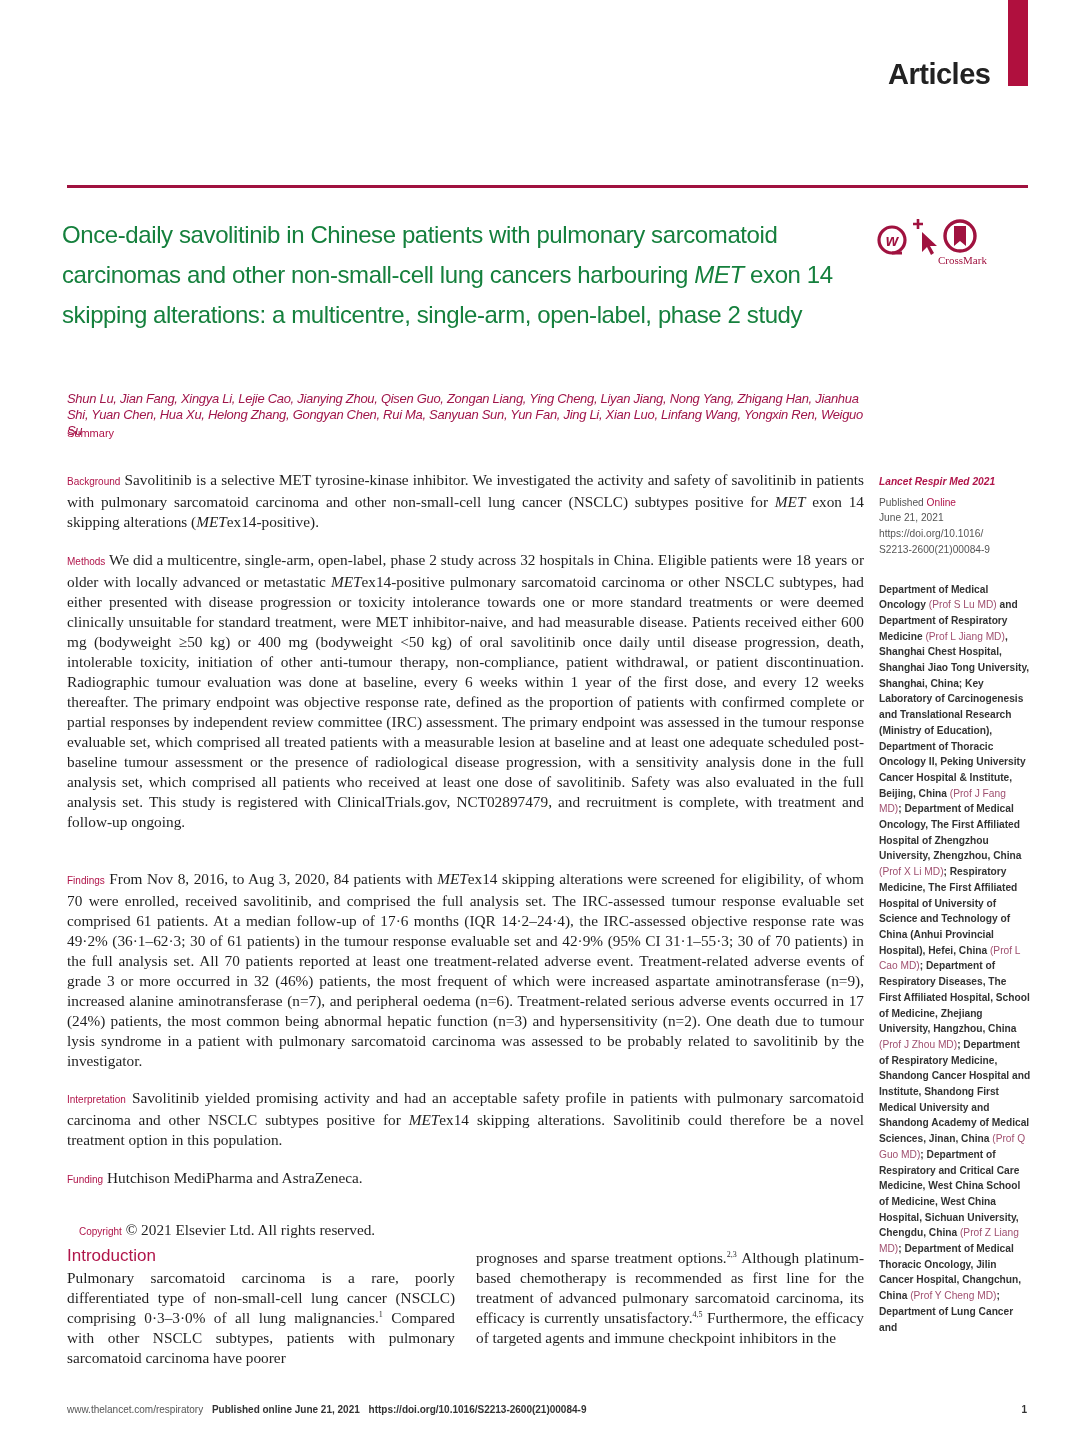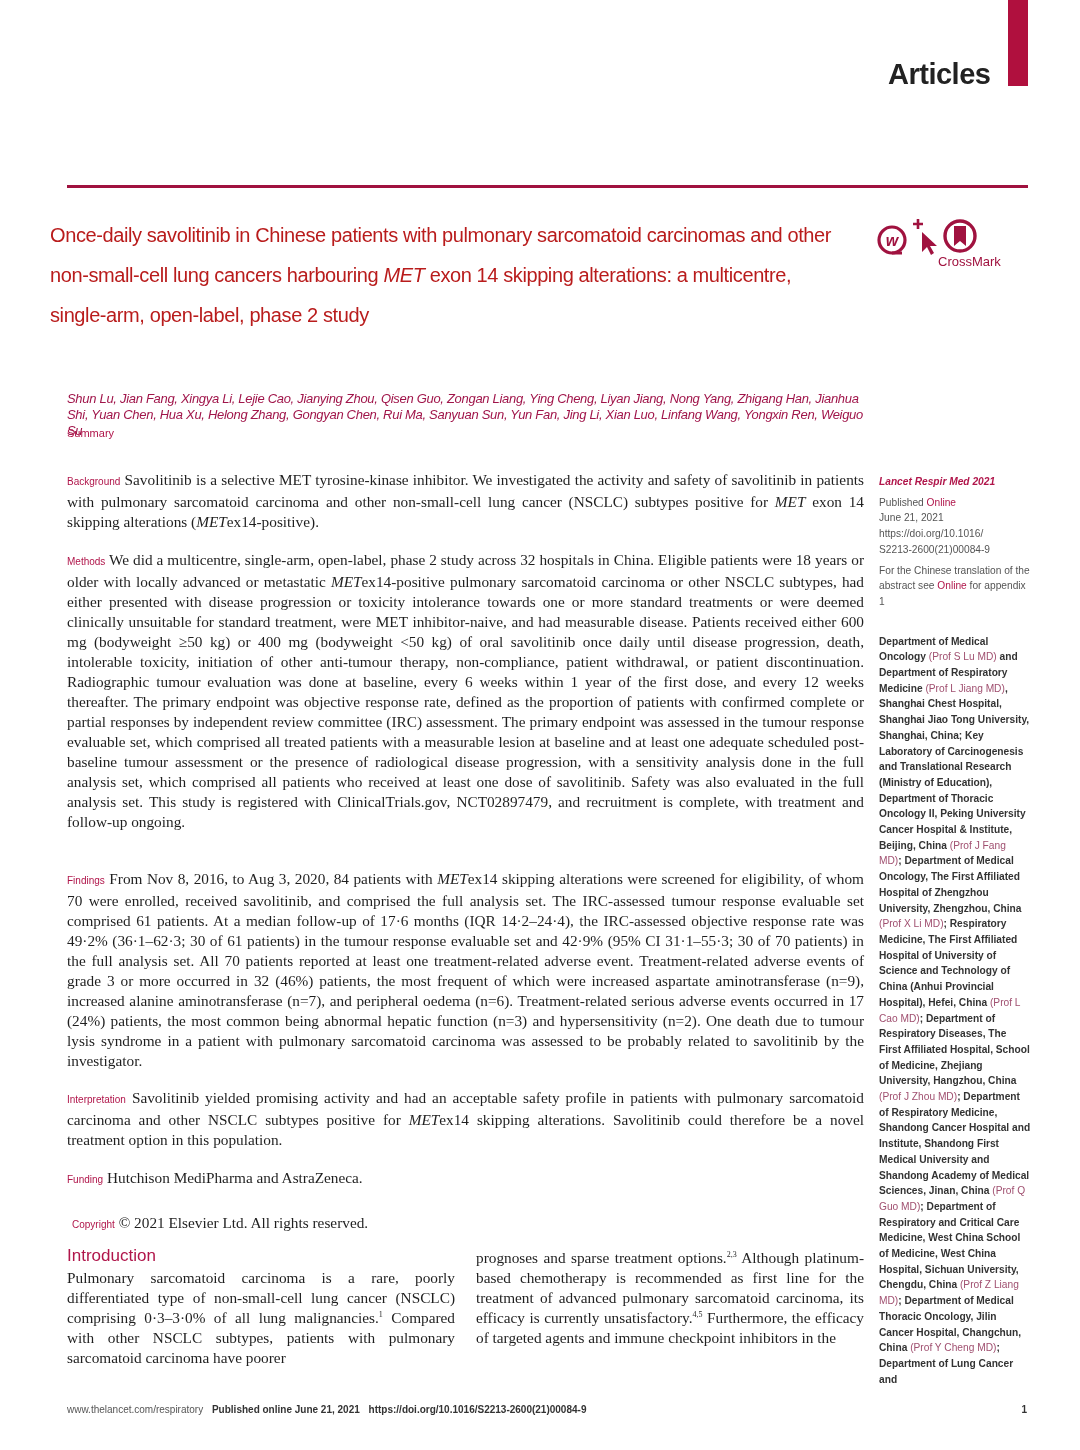--- a/index.html
+++ b/index.html
@@ -5,25 +5,25 @@
   html, body { margin: 0; padding: 0; background: #ffffff; }
   body { width: 1080px; height: 1450px; position: relative; overflow: hidden; color: #1f1f1f; }
   .sans { font-family: "Liberation Sans", "DejaVu Sans", sans-serif; }
   .serif { font-family: "Liberation Serif", "DejaVu Serif", serif; }
   .red { color: #b0154a; }
 
   #red-bar { position: absolute; left: 1008px; top: 0; width: 20px; height: 86px; background: #b0103e; }
   #section-label { position: absolute; left: 888px; top: 58px; font-size: 29px; font-weight: bold; color: #222; letter-spacing: -0.5px; }
   #top-rule { position: absolute; left: 67px; top: 185px; width: 961px; height: 3px; background: #a0123f; }
 
-  #title { position: absolute; left: 50px; top: 215px; width: 790px; font-size: 20px; line-height: 40px; color: #b91c1c; letter-spacing: -0.4px; }
+  #title { position: absolute; left: 62px; top: 215px; width: 790px; font-size: 24px; line-height: 40px; color: #15803d; letter-spacing: -0.4px; }
   #title em { font-style: italic; }
 
   #icons { position: absolute; left: 876px; top: 218px; width: 110px; height: 48px; }
-  .crossmark-label { position: absolute; left: 62px; top: 36px; font-size: 13px; color: #a0123f; font-family: Liberation Sans, sans-serif; }
+  .crossmark-label { position: absolute; left: 62px; top: 36px; font-size: 11px; color: #a0123f; font-family: Liberation Serif, serif; }
 
   #authors { position: absolute; left: 67px; top: 391px; width: 800px; font-size: 13px; line-height: 16px; color: #a0154a; font-style: italic; letter-spacing: -0.3px; }
 
   #summary-heading { position: absolute; left: 67px; top: 427px; font-size: 11px; }
   .abstract { position: absolute; left: 67px; width: 797px; font-size: 15.3px; line-height: 20px; text-align: justify; color: #1f1f1f; }
   .abstract .lab { font-family: "Liberation Sans", "DejaVu Sans", sans-serif; font-size: 10px; color: #b0154a; }
   #background { top: 470px; }
   #methods { top: 550px; }
   #findings { top: 869px; }
   #interpretation { top: 1088px; }
@@ -85,34 +85,33 @@
 <p id="background" class="abstract serif" style="margin:0;"><span class="lab">Background</span><span> Savolitinib is a selective MET tyrosine-kinase inhibitor. We investigated the activity and safety of savolitinib in patients with pulmonary sarcomatoid carcinoma and other non-small-cell lung cancer (NSCLC) subtypes positive for </span><em>MET</em><span> exon 14 skipping alterations (</span><em>MET</em><span>ex14-positive).</span></p>
 
 <p id="methods" class="abstract serif" style="margin:0;"><span class="lab">Methods</span><span> We did a multicentre, single-arm, open-label, phase 2 study across 32 hospitals in China. Eligible patients were 18 years or older with locally advanced or metastatic </span><em>MET</em><span>ex14-positive pulmonary sarcomatoid carcinoma or other NSCLC subtypes, had either presented with disease progression or toxicity intolerance towards one or more standard treatments or were deemed clinically unsuitable for standard treatment, were MET inhibitor-naive, and had measurable disease. Patients received either 600 mg (bodyweight ≥50 kg) or 400 mg (bodyweight &lt;50 kg) of oral savolitinib once daily until disease progression, death, intolerable toxicity, initiation of other anti-tumour therapy, non-compliance, patient withdrawal, or patient discontinuation. Radiographic tumour evaluation was done at baseline, every 6 weeks within 1 year of the first dose, and every 12 weeks thereafter. The primary endpoint was objective response rate, defined as the proportion of patients with confirmed complete or partial responses by independent review committee (IRC) assessment. The primary endpoint was assessed in the tumour response evaluable set, which comprised all treated patients with a measurable lesion at baseline and at least one adequate scheduled post-baseline tumour assessment or the presence of radiological disease progression, with a sensitivity analysis done in the full analysis set, which comprised all patients who received at least one dose of savolitinib. Safety was also evaluated in the full analysis set. This study is registered with ClinicalTrials.gov, NCT02897479, and recruitment is complete, with treatment and follow-up ongoing.</span></p>
 
 <p id="findings" class="abstract serif" style="margin:0;"><span class="lab">Findings</span><span> From Nov 8, 2016, to Aug 3, 2020, 84 patients with </span><em>MET</em><span>ex14 skipping alterations were screened for eligibility, of whom 70 were enrolled, received savolitinib, and comprised the full analysis set. The IRC-assessed tumour response evaluable set comprised 61 patients. At a median follow-up of 17·6 months (IQR 14·2–24·4), the IRC-assessed objective response rate was 49·2% (36·1–62·3; 30 of 61 patients) in the tumour response evaluable set and 42·9% (95% CI 31·1–55·3; 30 of 70 patients) in the full analysis set. All 70 patients reported at least one treatment-related adverse event. Treatment-related adverse events of grade 3 or more occurred in 32 (46%) patients, the most frequent of which were increased aspartate aminotransferase (n=9), increased alanine aminotransferase (n=7), and peripheral oedema (n=6). Treatment-related serious adverse events occurred in 17 (24%) patients, the most common being abnormal hepatic function (n=3) and hypersensitivity (n=2). One death due to tumour lysis syndrome in a patient with pulmonary sarcomatoid carcinoma was assessed to be probably related to savolitinib by the investigator.</span></p>
 
 <p id="interpretation" class="abstract serif" style="margin:0;"><span class="lab">Interpretation</span><span> Savolitinib yielded promising activity and had an acceptable safety profile in patients with pulmonary sarcomatoid carcinoma and other NSCLC subtypes positive for </span><em>MET</em><span>ex14 skipping alterations. Savolitinib could therefore be a novel treatment option in this population.</span></p>
 
 <p id="funding" class="abstract serif" style="margin:0;"><span class="lab">Funding</span><span> Hutchison MediPharma and AstraZeneca.</span></p>
 
-<p id="copyright" class="abstract serif" style="margin:5px;"><span class="lab">Copyright</span><span> © 2021 Elsevier Ltd. All rights reserved.</span></p>
+<p id="copyright" class="abstract serif" style="margin:12px;"><span class="lab">Copyright</span><span> © 2021 Elsevier Ltd. All rights reserved.</span></p>
 
 <div id="intro-heading" class="sans red">Introduction</div>
 
 <p id="intro-col1" class="col serif" style="margin:0;"><span>Pulmonary sarcomatoid carcinoma is a rare, poorly differentiated type of non-small-cell lung cancer (NSCLC) comprising 0·3–3·0% of all lung malignancies.</span><sup>1</sup><span> Compared with other NSCLC subtypes, patients with pulmonary sarcomatoid carcinoma have poorer</span></p>
 
 <p id="intro-col2" class="col serif" style="margin:0;"><span>prognoses and sparse treatment options.</span><sup>2,3</sup><span> Although platinum-based chemotherapy is recommended as first line for the treatment of advanced pulmonary sarcomatoid carcinoma, its efficacy is currently unsatisfactory.</span><sup>4,5</sup><span> Furthermore, the efficacy of targeted agents and immune checkpoint inhibitors in the</span></p>
 
 <aside id="sidebar" class="sans">
   <div class="journal">Lancet Respir Med 2021</div>
   <div class="gray" style="margin-top:5px;"><span>Published </span><span class="link">Online</span></div>
   <div class="gray">June 21, 2021</div>
   <div class="gray"><span>https://doi.org/10.1016/</span><br><span>S2213-2600(21)00084-9</span></div>
-  <div class="gray note"><span>For the Chinese translation of the abstract see </span><span class="link">Online</span><span> for appendix 1</span></div>
   <div class="affil">
     <span>Department of Medical Oncology </span><span class="prof">(Prof S Lu MD)</span><span> and</span><span> Department of Respiratory Medicine </span><span class="prof">(Prof L Jiang MD)</span><span>, Shanghai Chest Hospital, Shanghai Jiao Tong University, Shanghai, China; Key Laboratory of Carcinogenesis and Translational Research (Ministry of Education), Department of Thoracic Oncology II, Peking University Cancer Hospital &amp; Institute, Beijing, China </span><span class="prof">(Prof J Fang MD)</span><span>; Department of Medical Oncology, The First Affiliated Hospital of Zhengzhou University, Zhengzhou, China </span><span class="prof">(Prof X Li MD)</span><span>; Respiratory Medicine, The First Affiliated Hospital of University of Science and Technology of China (Anhui Provincial Hospital), Hefei, China </span><span class="prof">(Prof L Cao MD)</span><span>; Department of Respiratory Diseases, The First Affiliated Hospital, School of Medicine, Zhejiang University, Hangzhou, China </span><span class="prof">(Prof J Zhou MD)</span><span>; Department of Respiratory Medicine, Shandong Cancer Hospital and Institute, Shandong First Medical University and Shandong Academy of Medical Sciences, Jinan, China </span><span class="prof">(Prof Q Guo MD)</span><span>; Department of Respiratory and Critical Care Medicine, West China School of Medicine, West China Hospital, Sichuan University, Chengdu, China </span><span class="prof">(Prof Z Liang MD)</span><span>; Department of Medical Thoracic Oncology, Jilin Cancer Hospital, Changchun, China </span><span class="prof">(Prof Y Cheng MD)</span><span>; Department of Lung Cancer and</span>
   </div>
 </aside>
 
 <footer id="footer" class="sans">
   <span class="site">www.thelancet.com/respiratory</span>
   <span class="pub">Published online June 21, 2021</span>
   <span class="doi">https://doi.org/10.1016/S2213-2600(21)00084-9</span>
   <span id="page-num">1</span>

